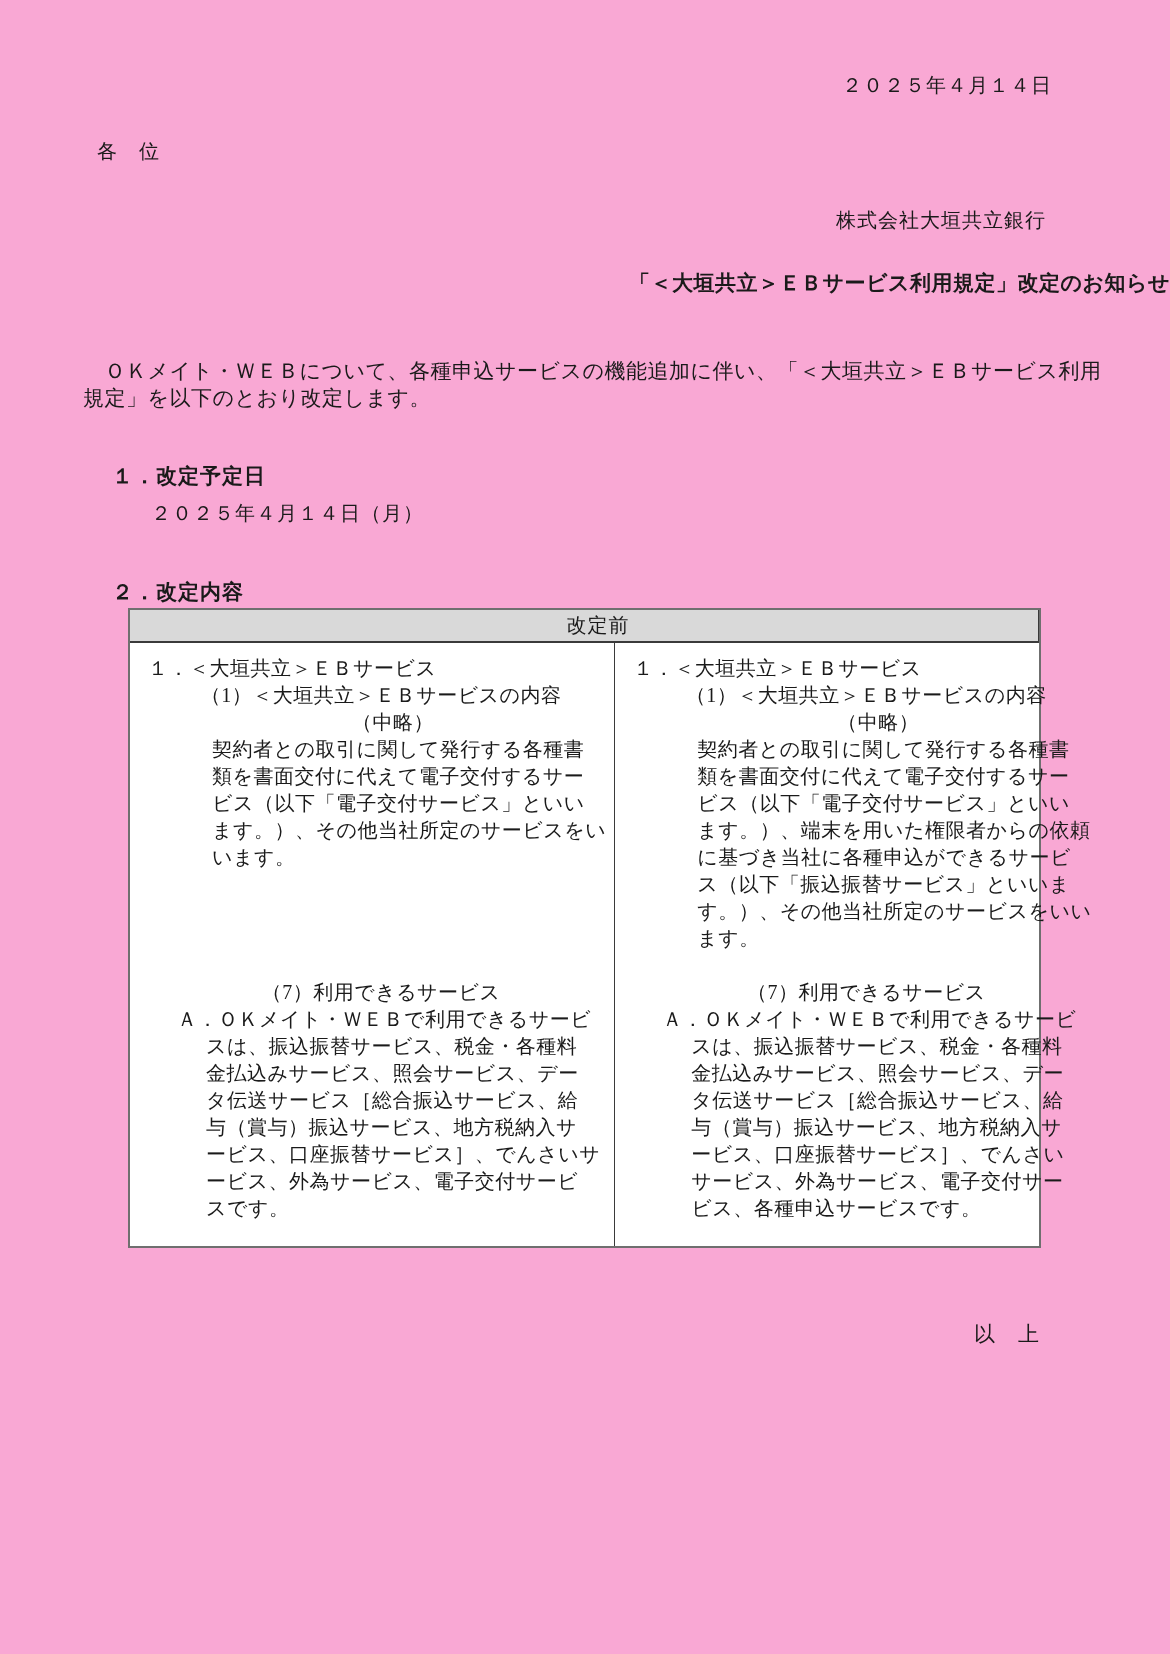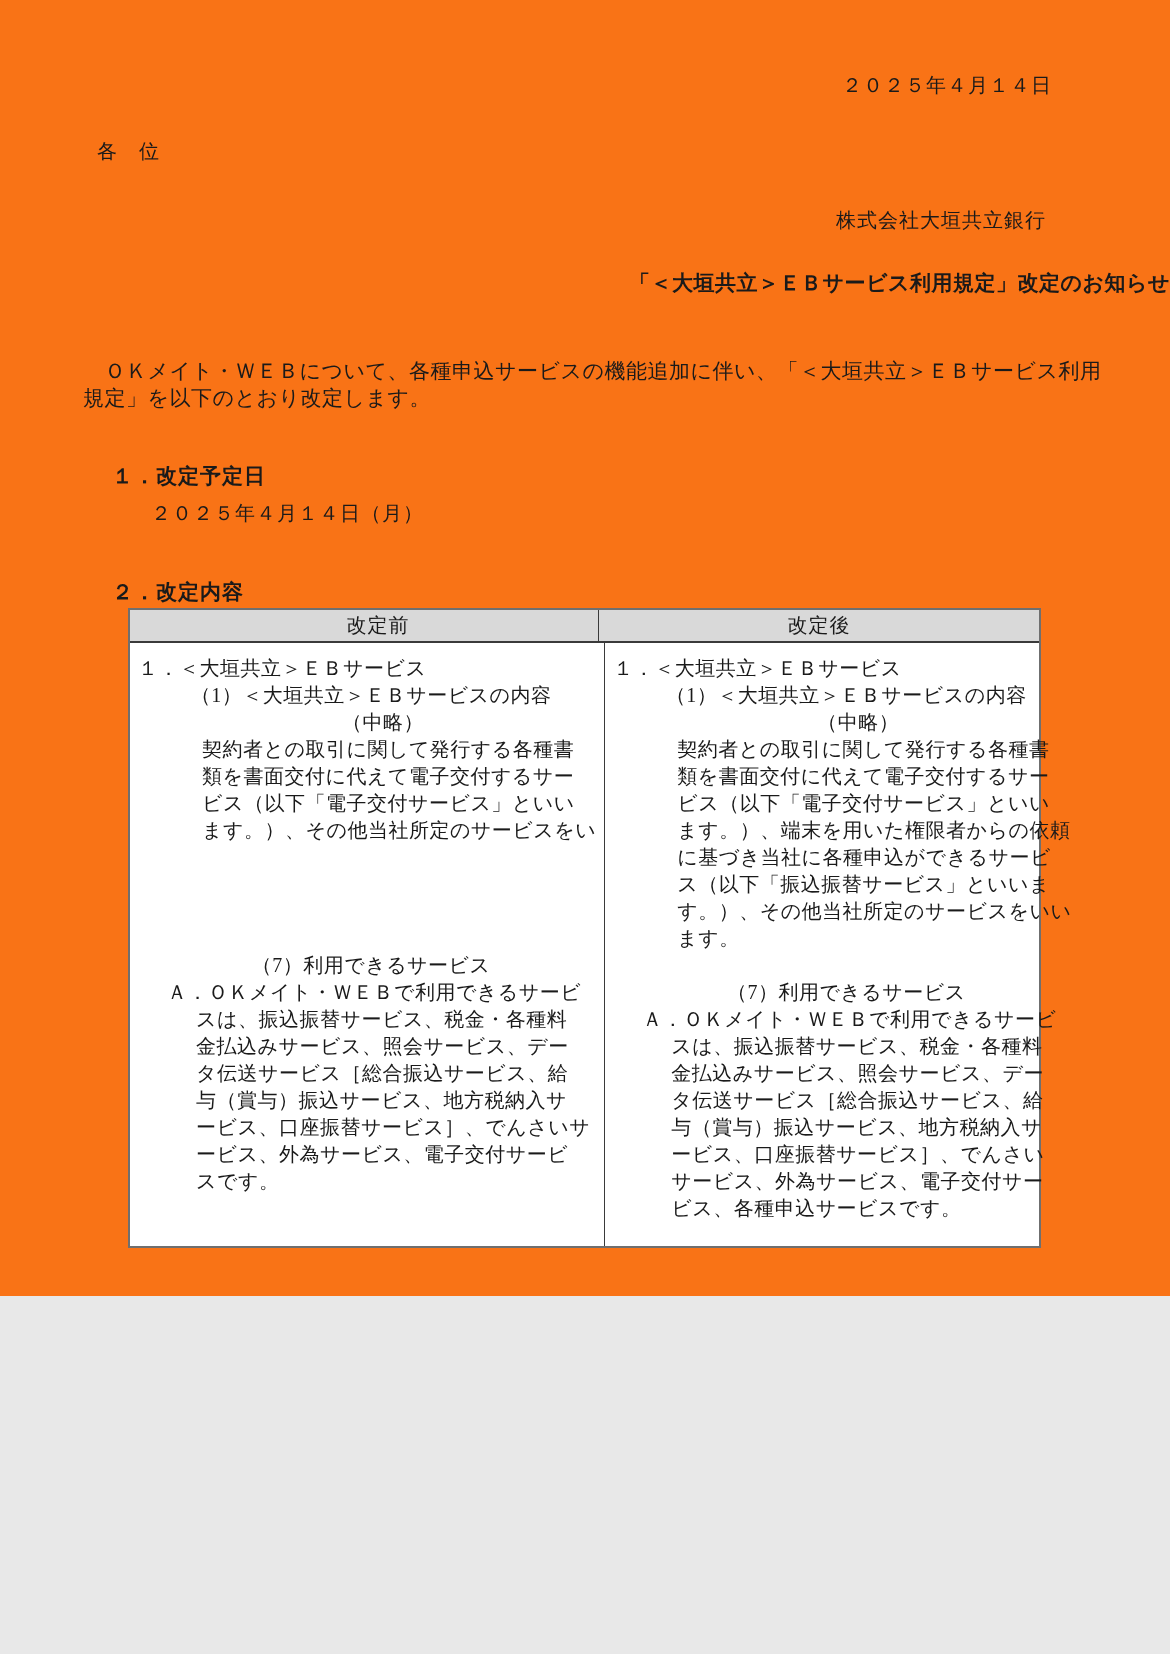--- a/index.html
+++ b/index.html
@@ -1,19 +1,19 @@
 <!DOCTYPE html>
 <html><head>
 <meta charset="utf-8">
 <style>
   html,body{margin:0;padding:0;background:#e8e8e8;}
   .page{
     position:relative;
-    width:1170px;height:1296px;
-    background:#f97316;
+    width:1170px;height:1654px;
+    background:#f9a8d4;
     margin:0 auto;
     font-family:"Liberation Serif","DejaVu Serif",serif;
     color:#1a1a1a;
     overflow:hidden;
   }
   .serif{font-family:"Liberation Serif","DejaVu Serif",serif;}
   .gothic{font-family:"Liberation Sans","DejaVu Sans",sans-serif;font-weight:700;}
 
   .doc-date{
     position:absolute;top:72px;right:118px;
@@ -58,21 +58,21 @@
   }
   .th{
     flex:1 1 50%;
     display:flex;align-items:center;justify-content:center;
     font-size:20px;letter-spacing:1px;
   }
   .th:first-child{border-right:1px solid #3a3a3a;padding-left:28px;}
   .tbody{display:flex;flex:1 1 auto;}
   .cell{
     flex:1 1 50%;
-    padding:12px 8px 0 8px;
+    padding:12px 8px 0 18px;
     box-sizing:border-box;
     font-size:20px;
   }
   .cell:first-child{border-right:1px solid #3a3a3a;}
   .cl{
     line-height:27px;height:27px;
     letter-spacing:0.5px;
     white-space:nowrap;
   }
   .ind0{padding-left:0;}
@@ -106,31 +106,31 @@
     </div>
 
   <div class="sec-heading sec1-heading gothic">１．改定予定日</div>
   <div class="sec1-body serif">２０２５年４月１４日（月）</div>
 
   <div class="sec-heading sec2-heading gothic">２．改定内容</div>
 
   <div class="revision-table serif">
     <div class="thead">
       <div class="th">改定前</div>
-      <div class="th">改定後</div>
     </div>
     <div class="tbody">
       <div class="cell">
           <div class="cl ind0">１．＜大垣共立＞ＥＢサービス</div>
           <div class="cl ind1">（1）＜大垣共立＞ＥＢサービスの内容</div>
           <div class="cl ind2">（中略）</div>
           <div class="cl ind4">契約者との取引に関して発行する各種書</div>
           <div class="cl ind4">類を書面交付に代えて電子交付するサー</div>
           <div class="cl ind4">ビス（以下「電子交付サービス」といい</div>
           <div class="cl ind4">ます。）、その他当社所定のサービスをい</div>
+          <div class="cl ind4">います。</div>
           <div class="cl ind0">&nbsp;</div>
           <div class="cl ind0">&nbsp;</div>
           <div class="cl ind0">&nbsp;</div>
           <div class="cl ind0">&nbsp;</div>
           <div class="cl ind1">（7）利用できるサービス</div>
           <div class="cl ind3">Ａ．ＯＫメイト・ＷＥＢで利用できるサービ</div>
           <div class="cl ind5">スは、振込振替サービス、税金・各種料</div>
           <div class="cl ind5">金払込みサービス、照会サービス、デー</div>
           <div class="cl ind5">タ伝送サービス［総合振込サービス、給</div>
           <div class="cl ind5">与（賞与）振込サービス、地方税納入サ</div>

